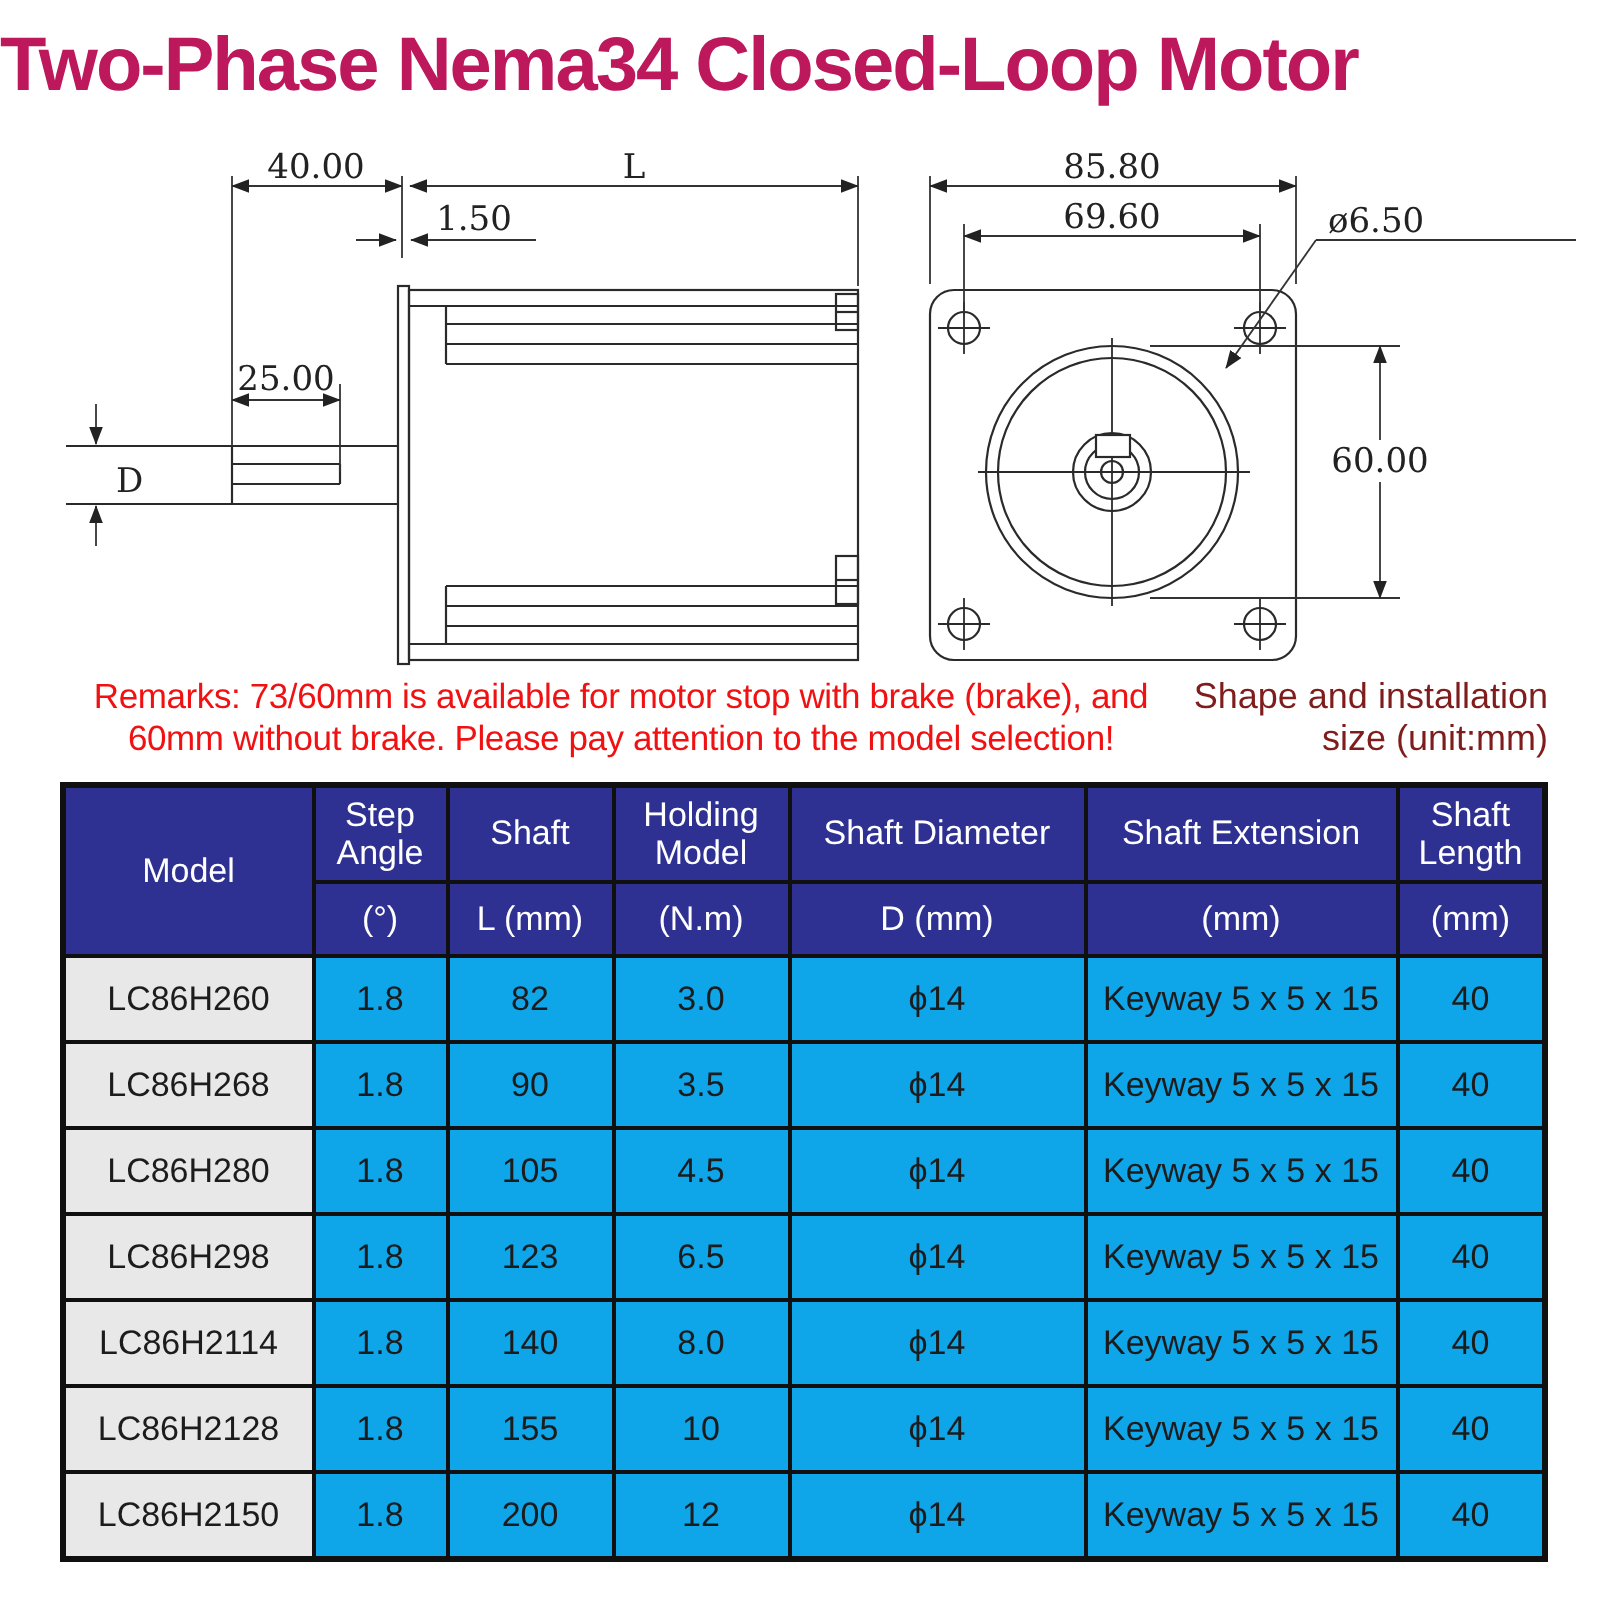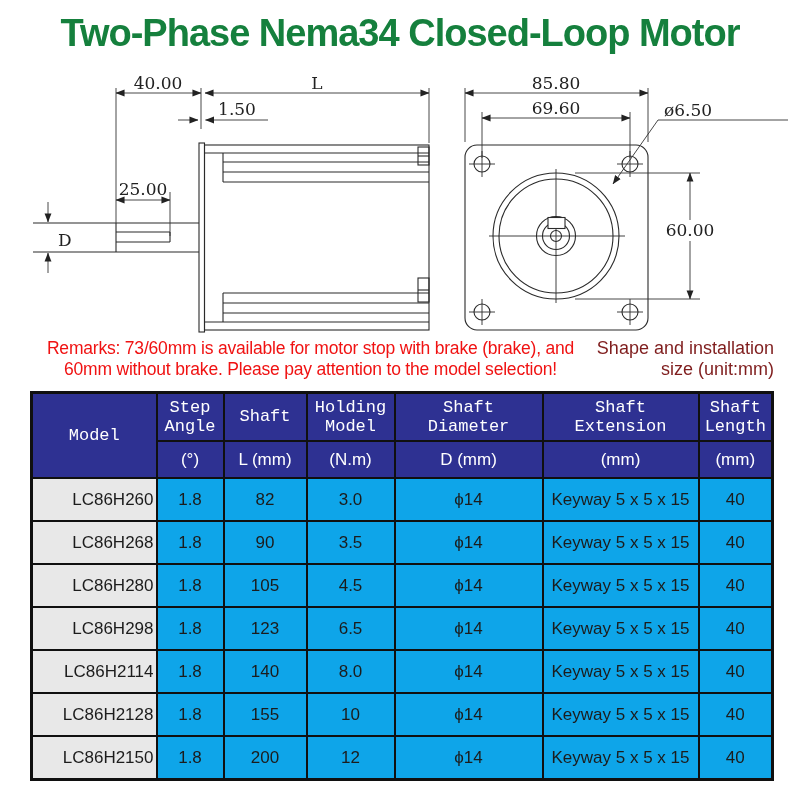--- a/index.html
+++ b/index.html
@@ -1,22 +1,22 @@
 <!DOCTYPE html>
 <html><head>
 <meta charset="utf-8">
 <style>
   html,body{margin:0;padding:0;}
   body{
     width:800px;height:800px;position:relative;background:#ffffff;
     font-family:"Liberation Sans",sans-serif;overflow:hidden;
   }
   .title{
-    position:absolute;top:12px;left:0;width:800px;text-align:center;
-    font-size:38px;font-weight:700;letter-spacing:-1px;color:#15803d;
+    position:absolute;top:12px;left:0;width:800px;text-align:left;
+    font-size:38px;font-weight:700;letter-spacing:-1px;color:#be185d;
     font-family:"Liberation Sans",sans-serif;
   }
   svg.drawing{position:absolute;top:62px;left:0;}
   svg.drawing text{
     font-family:"DejaVu Serif","Liberation Serif",serif;
     font-size:17px;fill:#222;
   }
   .remarks{
     position:absolute;top:338px;left:28px;width:565px;
     font-size:17.5px;line-height:21px;letter-spacing:-0.2px;text-align:center;
@@ -32,24 +32,24 @@
     font-size:17px;color:#1c1c1c;
   }
   table.spec th,table.spec td{
     border:2px solid #101010;text-align:center;vertical-align:middle;
     padding:0 2px;overflow:hidden;
   }
   table.spec thead th{
     background:var(--header-color,#2E3192);color:#ffffff;
     font-weight:400;line-height:1.12;
   }
-  table.spec thead tr.hr1 th{height:46px;font-family:Liberation Mono, monospace;}
+  table.spec thead tr.hr1 th{height:46px;}
   table.spec thead tr.hr2 th{height:35px;}
   table.spec tbody td{height:41px;background:#0ea5e9;}
-  table.spec tbody td.model{background:var(--model-col-color,#e8e8e8);text-align:right;}
+  table.spec tbody td.model{background:var(--model-col-color,#e8e8e8);}
   .red{color:var(--remarks-color,#f01212);}
 </style>
 </head>
 <body style="--header-color: #2E3192; --model-col-color: #e8e8e8; --remarks-color: #f01212;">
 
 <div class="title">Two-Phase Nema34 Closed-Loop Motor</div>
 
 <svg class="drawing" width="800" height="276" viewBox="0 0 800 276">
   <defs>
     <marker id="arr" viewBox="0 0 10 10" refX="9.5" refY="5" markerWidth="10" markerHeight="10" orient="auto-start-reverse">

